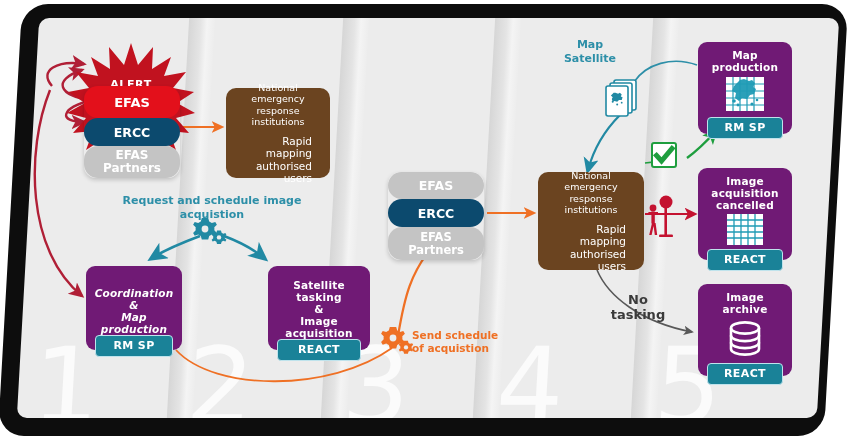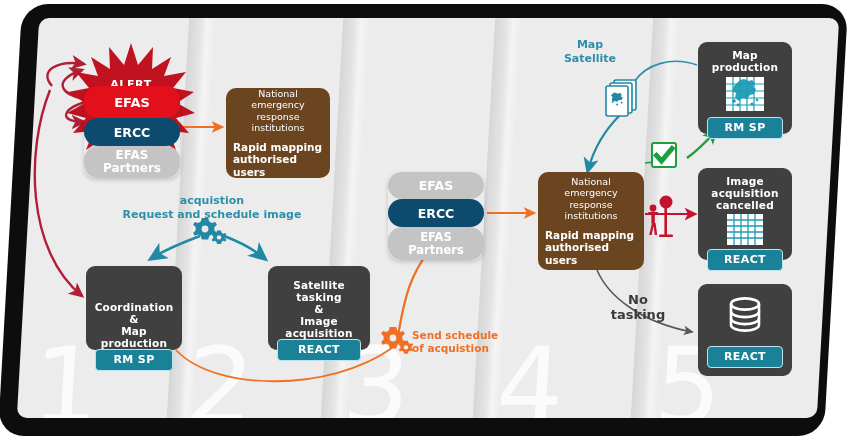--- a/index.html
+++ b/index.html
@@ -28,43 +28,43 @@
     font-family:"DejaVu Sans","Liberation Sans",sans-serif;
     user-select:none;
   }
 
   
   #content{position:absolute;left:0;top:0;width:848px;height:448px;}
 
   
   .node{position:absolute;box-sizing:border-box;}
   .teal-box{
-    background:#404040;border-radius:9px;
+    background:#701a75;border-radius:9px;
     display:flex;flex-direction:column;align-items:center;
     padding:7px 6px 8px 6px;
   }
   .teal-title{
     color:#ffffff;font-size:10.5px;font-weight:bold;text-align:center;
     line-height:12px;letter-spacing:.2px;
   }
   .teal-tag{
     margin-top:auto;width:calc(100% - 8px);
     background:#1a8298;border:1.5px solid #bfe3ec;border-radius:4px;
     color:#ffffff;font-size:11px;font-weight:bold;text-align:center;
     padding:3px 0 4px 0;letter-spacing:.4px;
   }
 
   
   .brown-box{
     background:#6b4420;border-radius:10px;
     display:flex;flex-direction:column;align-items:center;justify-content:center;
-    padding:8px 7px;
+    padding:8px 18px;
   }
   .brown-top{color:#ffffff;font-size:9.5px;line-height:11.5px;text-align:center;}
-  .brown-bot{color:#ffffff;font-size:10.5px;font-weight:bold;line-height:12.5px;text-align:left;margin-top:7px;}
+  .brown-bot{color:#ffffff;font-size:10.5px;font-weight:normal;line-height:12.5px;text-align:right;margin-top:7px;}
 
   
   .stack{position:absolute;border-radius:12px;overflow:hidden;
          box-shadow:0 2px 4px rgba(0,0,0,.18);}
   .stack .row{display:flex;align-items:center;justify-content:center;
               color:#ffffff;font-weight:bold;text-align:center;line-height:13px;border-radius:14px;}
   .r-efas-red{background:#e3101b;}
   .r-ercc{background:#0c4a6e;}
   .r-part{background:#c4c4c4;}
   .r-efas-grey{background:#c4c4c4;}
@@ -183,22 +183,22 @@
         <div>response</div>
         <div>institutions</div>
       </div>
       <div class="brown-bot">
         <div>Rapid mapping</div>
         <div>authorised users</div>
       </div>
     </div>
 
     <div class="lbl lbl-teal" style="left:122px;top:194px;width:180px;font-size:11px;line-height:14px;">
+      <div>Request and schedule image</div>
       <div>acquistion</div>
-      <div>Request and schedule image</div>
     </div>
 
     <svg width="848" height="448">
       <g fill="#2189a3" transform="translate(205,230)">
         <path d="M0,-12 l3.2,0 l1,3.6 a9,9 0 0 1 2.6,1.5 l3.5,-1.2 l1.6,2.8 l-2.6,2.6
                  a9,9 0 0 1 0,3 l2.6,2.6 l-1.6,2.8 l-3.5,-1.2 a9,9 0 0 1 -2.6,1.5
                  l-1,3.6 l-3.2,0 l-3.2,0 l-1,-3.6 a9,9 0 0 1 -2.6,-1.5 l-3.5,1.2
                  l-1.6,-2.8 l2.6,-2.6 a9,9 0 0 1 0,-3 l-2.6,-2.6 l1.6,-2.8 l3.5,1.2
                  a9,9 0 0 1 2.6,-1.5 l1,-3.6 Z"></path>
         <circle cx="0" cy="-1" r="3.4" fill="#ececec"></circle>
@@ -207,21 +207,21 @@
                    a9,9 0 0 1 0,3 l2.6,2.6 l-1.6,2.8 l-3.5,-1.2 a9,9 0 0 1 -2.6,1.5
                    l-1,3.6 l-3.2,0 l-3.2,0 l-1,-3.6 a9,9 0 0 1 -2.6,-1.5 l-3.5,1.2
                    l-1.6,-2.8 l2.6,-2.6 a9,9 0 0 1 0,-3 l-2.6,-2.6 l1.6,-2.8 l3.5,1.2
                    a9,9 0 0 1 2.6,-1.5 l1,-3.6 Z"></path>
           <circle cx="0" cy="-1" r="3.6" fill="#ececec"></circle>
         </g>
       </g>
     </svg>
 
     <div class="node teal-box" style="left:86px;top:266px;width:96px;height:84px;">
-      <div class="teal-title" style="margin-top:28px;">
+      <div class="teal-title" style="margin-top:14px;font-style:italic;">
         <div>Coordination &amp;</div>
         <div>Map production</div>
       </div>
       <div class="teal-tag">RM SP</div>
     </div>
 
     <div class="node teal-box" style="left:232px;top:266px;width:102px;height:84px;margin-left:36px;">
       <div class="teal-title" style="margin-top:6px;">
         <div>Satellite tasking</div>
         <div>&amp;</div>
@@ -362,20 +362,21 @@
           <line x1="2" y1="7" x2="38" y2="7"></line>
             <line x1="2" y1="13" x2="38" y2="13"></line>
           <line x1="2" y1="19" x2="38" y2="19"></line>
             <line x1="2" y1="25" x2="38" y2="25"></line>
         </g>
       </svg>
       <div class="teal-tag">REACT</div>
     </div>
 
     <div class="node teal-box" style="left:698px;top:284px;width:94px;height:92px;">
+      <div class="teal-title">Image archive</div>
       <svg width="44" height="42" style="position:relative;margin:4px 0 2px 0;">
         <g fill="none" stroke="#ffffff" stroke-width="2.6">
           <ellipse cx="22" cy="9" rx="14" ry="5.6"></ellipse>
           <path d="M8,9 L8,30 a14,5.6 0 0 0 28,0 L36,9"></path>
           <path d="M8,16.5 a14,5.6 0 0 0 28,0"></path>
           <path d="M8,23.5 a14,5.6 0 0 0 28,0"></path>
         </g>
       </svg>
       <div class="teal-tag">REACT</div>
     </div>

